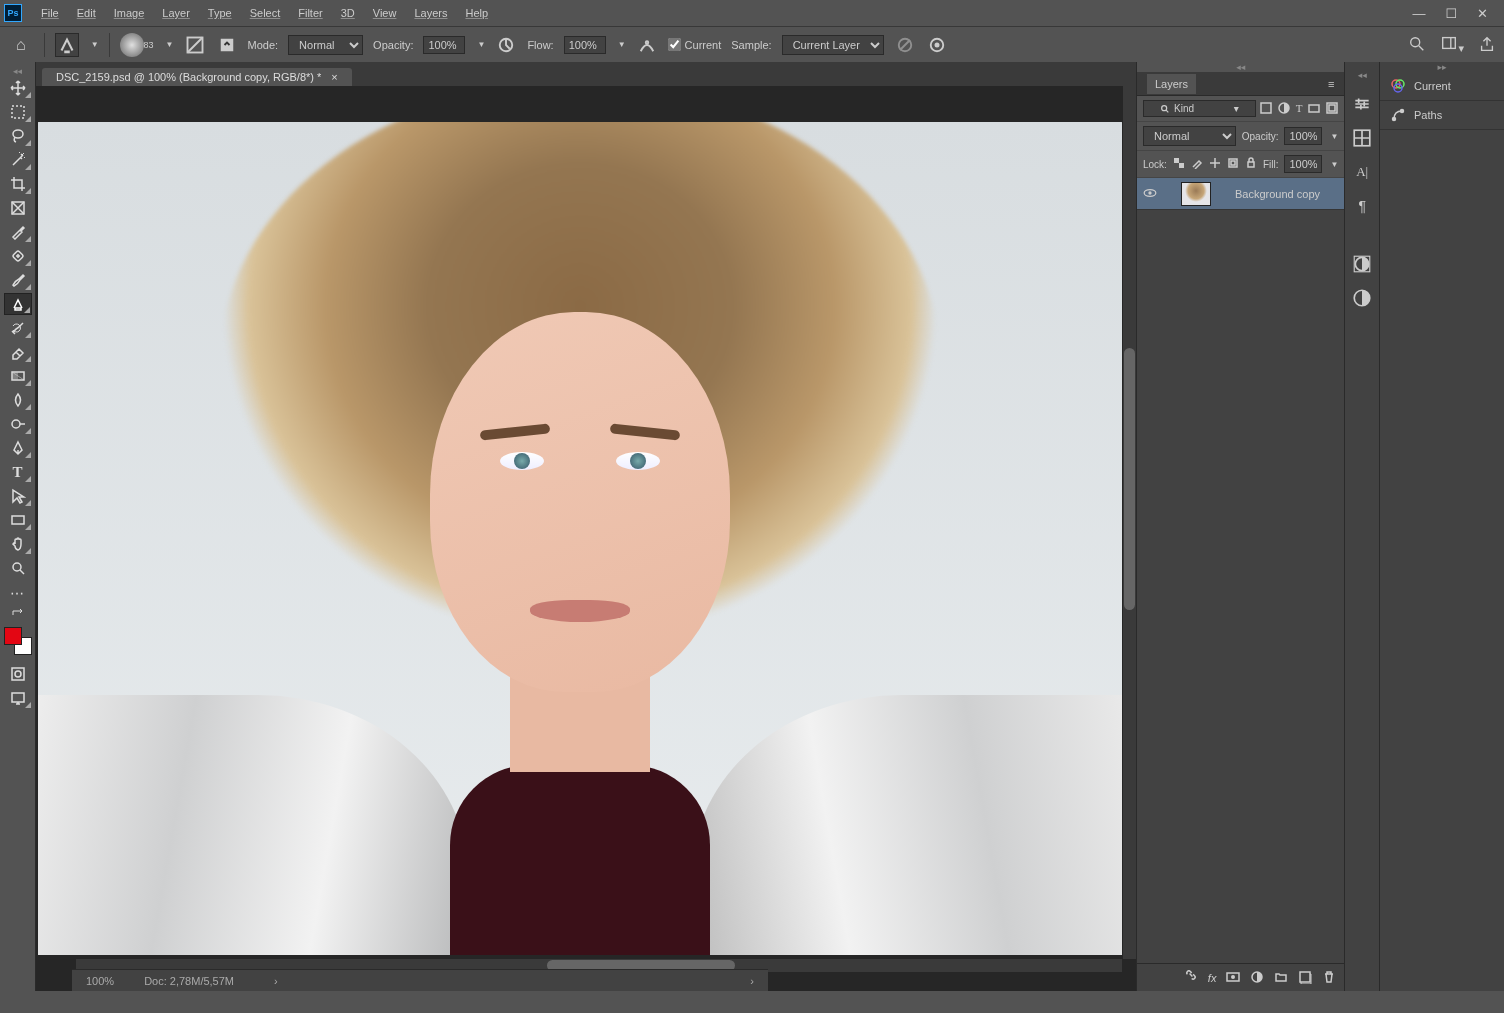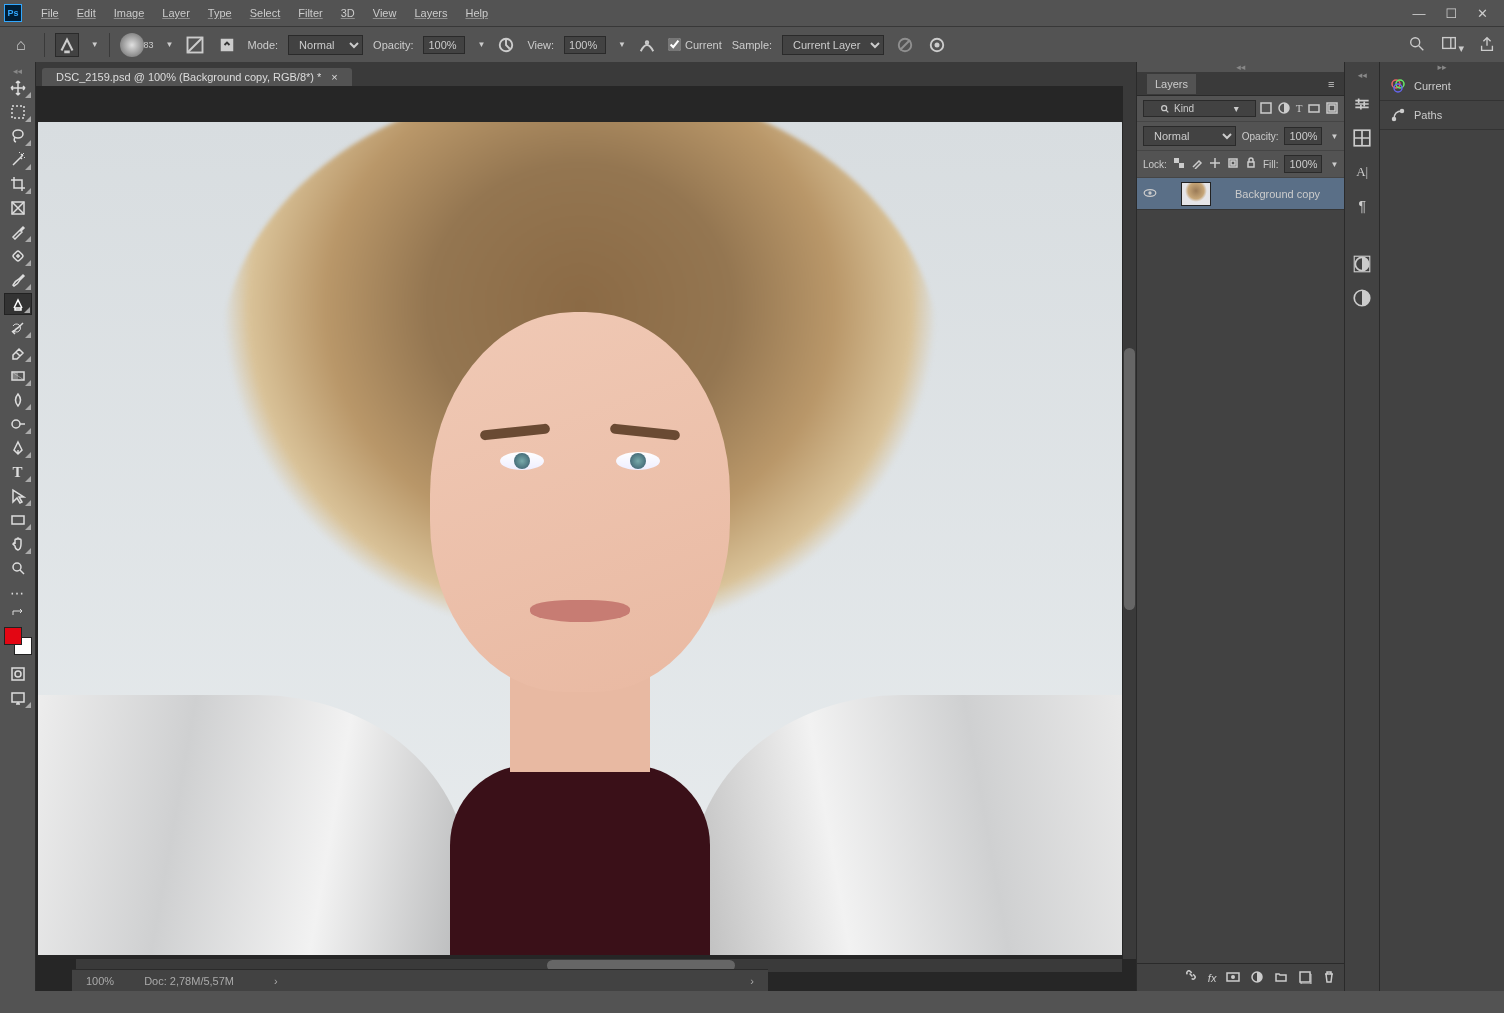--- a/index.html
+++ b/index.html
@@ -148,21 +148,21 @@
   <select class="opt-select"><option>Normal</option></select>
   <span class="opt-label">Opacity:</span>
   <input class="opt-input" value="100%" style="">
   <span class="dropdown-caret">▼</span>
   <div class="opt-btn">
       <svg viewBox="0 0 16 16">
         <circle cx="8" cy="8" r="5"></circle>
         <path d="M8 3 L8 8 L11 11"></path>
       </svg>
     </div>
-  <span class="opt-label">View:</span>
+  <span class="opt-label">Flow:</span>
   <input class="opt-input" value="100%" style="">
   <span class="dropdown-caret">▼</span>
   <div class="opt-btn">
       <svg viewBox="0 0 16 16">
         <path d="M3 13 Q8 3 13 13"></path>
         <circle cx="8" cy="6" r="1"></circle>
       </svg>
     </div>
   <label style="display:flex;align-items:center;gap:4px;">
     <input type="checkbox" class="opt-chk" checked="" style="">

